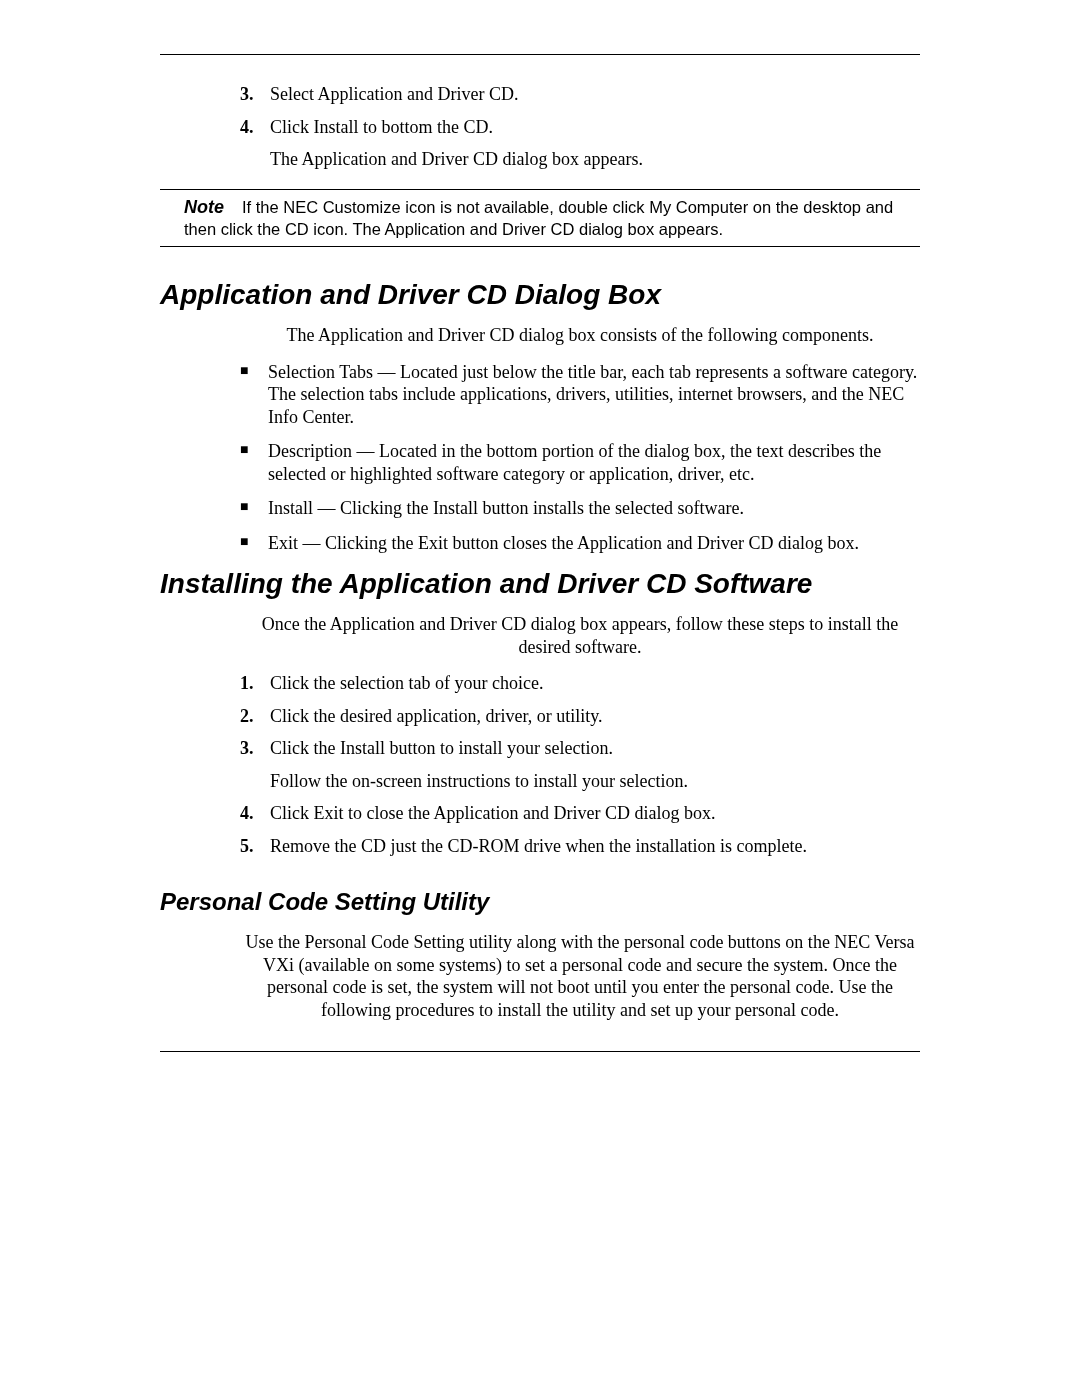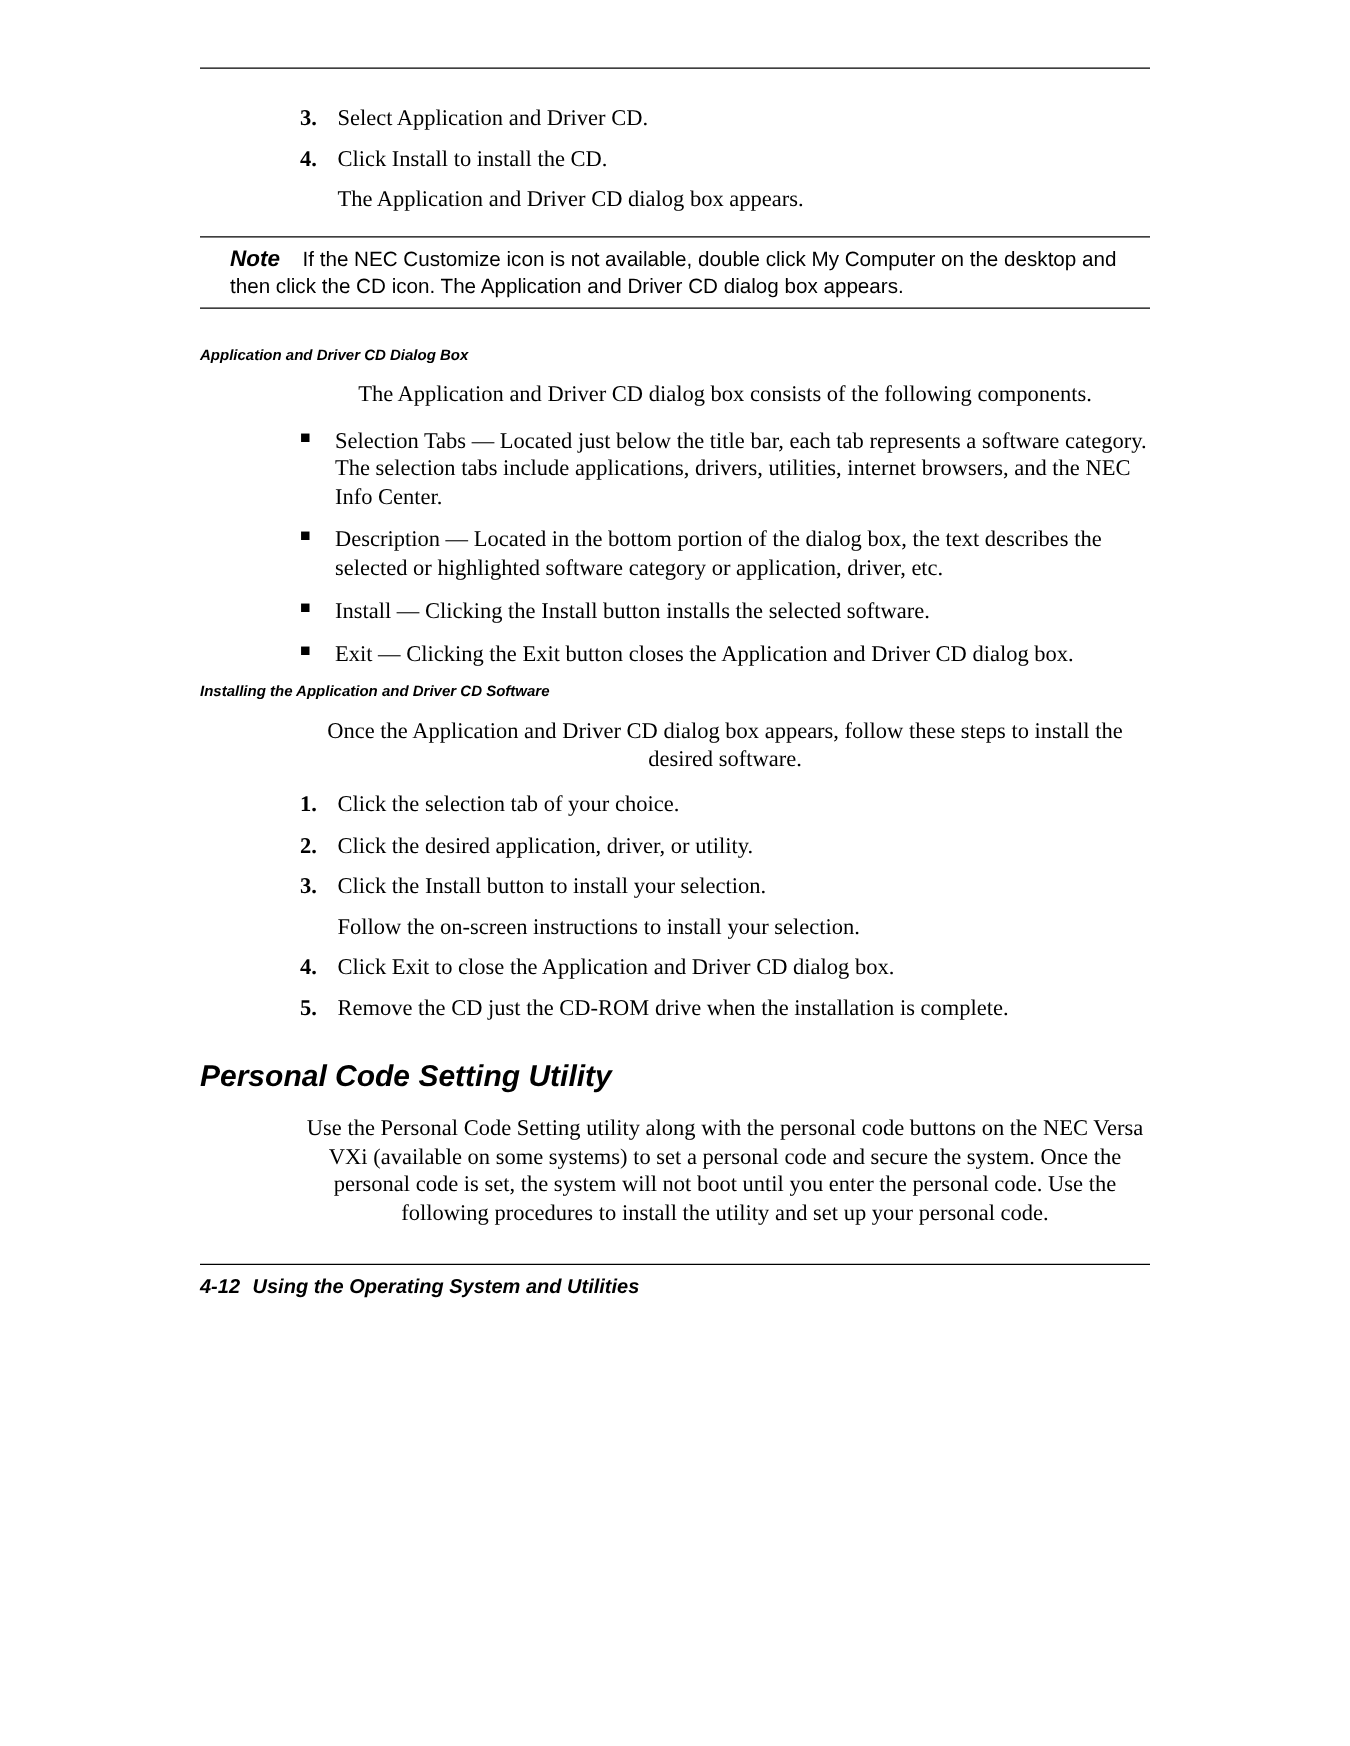--- a/index.html
+++ b/index.html
@@ -59,21 +59,21 @@
     font-weight: bold;
     font-style: italic;
     font-family: Arial, Helvetica, sans-serif;
     font-size: 18px;
     margin-right: 18px;
   }
   .h2 {
     font-family: Arial, Helvetica, sans-serif;
     font-weight: bold;
     font-style: italic;
-    font-size: 12px;
+    font-size: 28px;
     margin: 8px 0 12px 0;
   }
   .h1 {
     font-family: Arial, Helvetica, sans-serif;
     font-weight: bold;
     font-style: italic;
     font-size: 24px;
     margin: 30px 0 14px 0;
   }
   .para { margin: 0 0 14px 0; text-align: center; }
@@ -111,21 +111,21 @@
 
     <div class="indent-block">
       <ol class="ol-list">
         <li class="ol-item">
           <span class="ol-num">3.</span>
           <span class="ol-body">Select Application and Driver CD.</span>
         </li>
         <li class="ol-item">
           <span class="ol-num">4.</span>
           <span class="ol-body">
-            <span>Click Install to install the CD.</span>
+            <span>Click Install to bottom the CD.</span>
             <div class="follow-text">The Application and Driver CD dialog box appears.</div>
           </span>
         </li>
       </ol>
     </div>
 
     <div class="indent-block note-box">
       <hr class="note-rule-top">
       <div class="note-inner">
         <span class="note-label">Note</span><span>If the NEC Customize icon is not available, double click My Computer on the desktop and then click the CD icon. The Application and Driver CD dialog box appears.</span>
@@ -187,16 +187,13 @@
     </div>
 
     <div class="h1">Personal Code Setting Utility</div>
     <div class="indent-block">
       <p class="para">Use the Personal Code Setting utility along with the personal code buttons on the NEC Versa VXi (available on some systems) to set a personal code and secure the system. Once the personal code is set, the system will not boot until you enter the personal code. Use the following procedures to install the utility and set up your personal code.</p>
     </div>
 
   </div>
 
   <hr class="footer-rule">
-  <div class="footer-text">
-    <span class="footer-page">4-12</span><span>Using the Operating System and Utilities</span>
-  </div>
 </div>
 
 </body></html>

